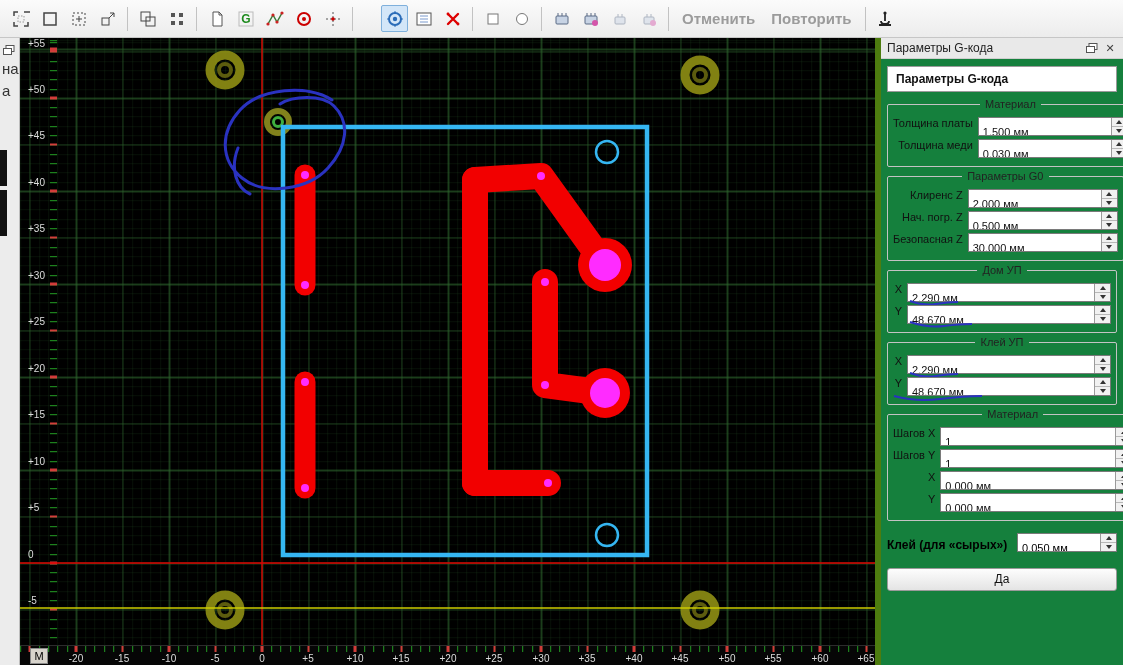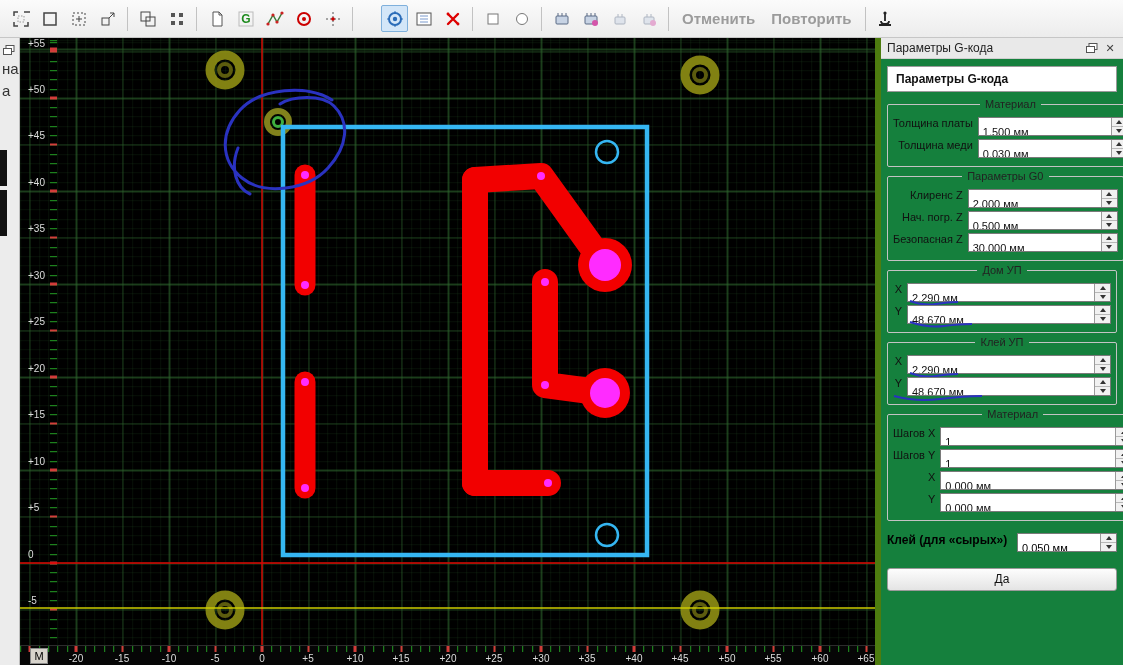--- a/index.html
+++ b/index.html
@@ -99,21 +99,21 @@
   .spin .val { flex:1; padding:8px 4px 0; font-size:11px; white-space:nowrap; overflow:hidden; }
   .spin .btns { width:16px; border-left:1px solid #9a9a9a; display:flex; flex-direction:column; }
   .spin .sb { flex:1; display:flex; align-items:center; justify-content:center; background:#f1f1f1; }
   .spin .sb.up { border-bottom:1px solid #b8b8b8; }
   .tri-up { width:0; height:0; border-left:3px solid transparent; border-right:3px solid transparent;
     border-bottom:4px solid #333; display:block; }
   .tri-down { width:0; height:0; border-left:3px solid transparent; border-right:3px solid transparent;
     border-top:4px solid #333; display:block; }
   .w150 { width:150px; } .wfill { flex:1; } .w192 { width:192px; } .w100 { width:100px; }
   .scribble { position:absolute; bottom:-7px; height:12px; overflow:visible; pointer-events:none; }
-  .glue-row { display:flex; align-items:flex-start; margin:12px 6px 16px; font-size:11px; }
+  .glue-row { display:flex; align-items:flex-end; margin:12px 6px 16px; font-size:11px; }
   .glue-row .lab { flex:1; font-weight:bold; font-size:12px; }
   .btn-da {
     margin:12px 6px 0; height:23px; background:linear-gradient(#fdfdfd,#e4e4e4);
     border:1px solid #9a9a9a; border-radius:3px; text-align:center; line-height:21px;
     font-size:12px; color:#111;
   }
 </style>
 </head>
 <body>
 

